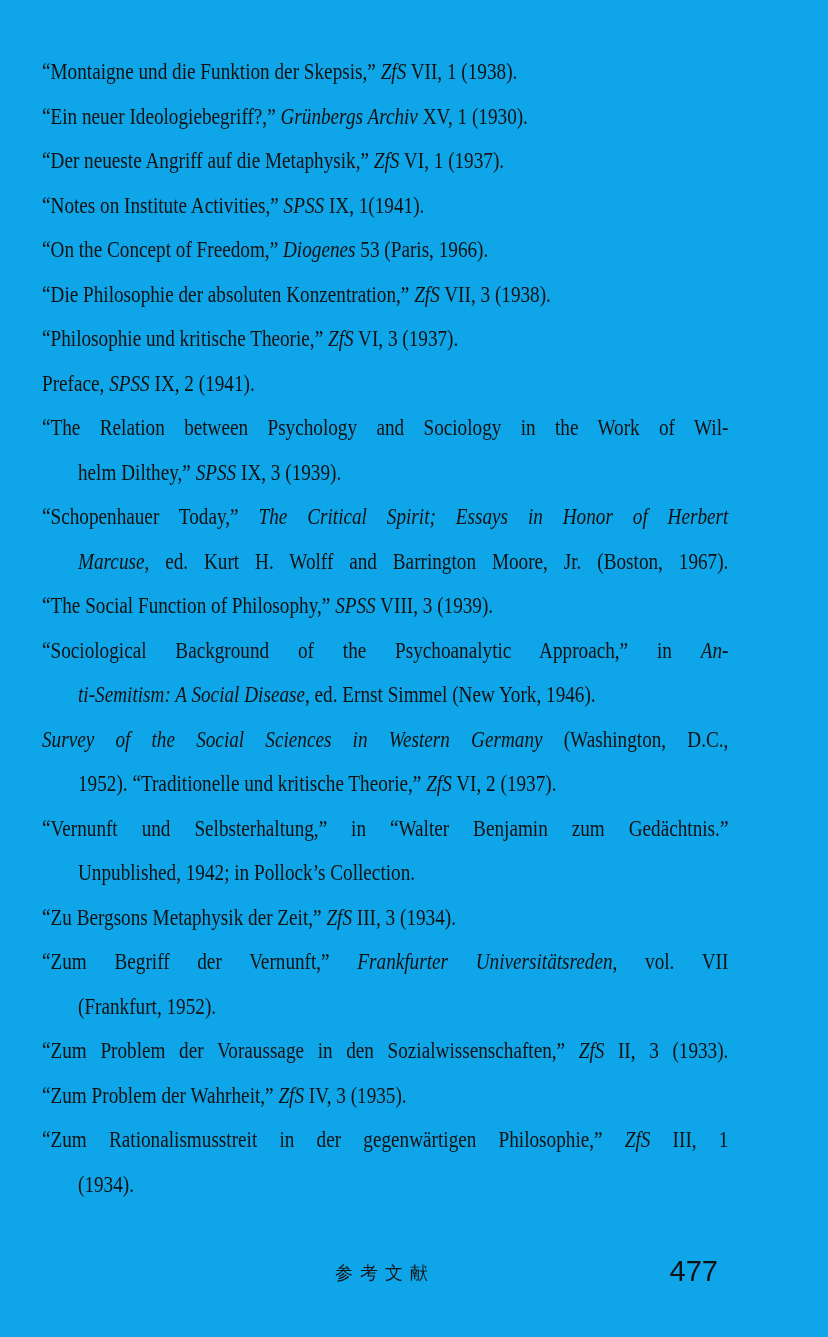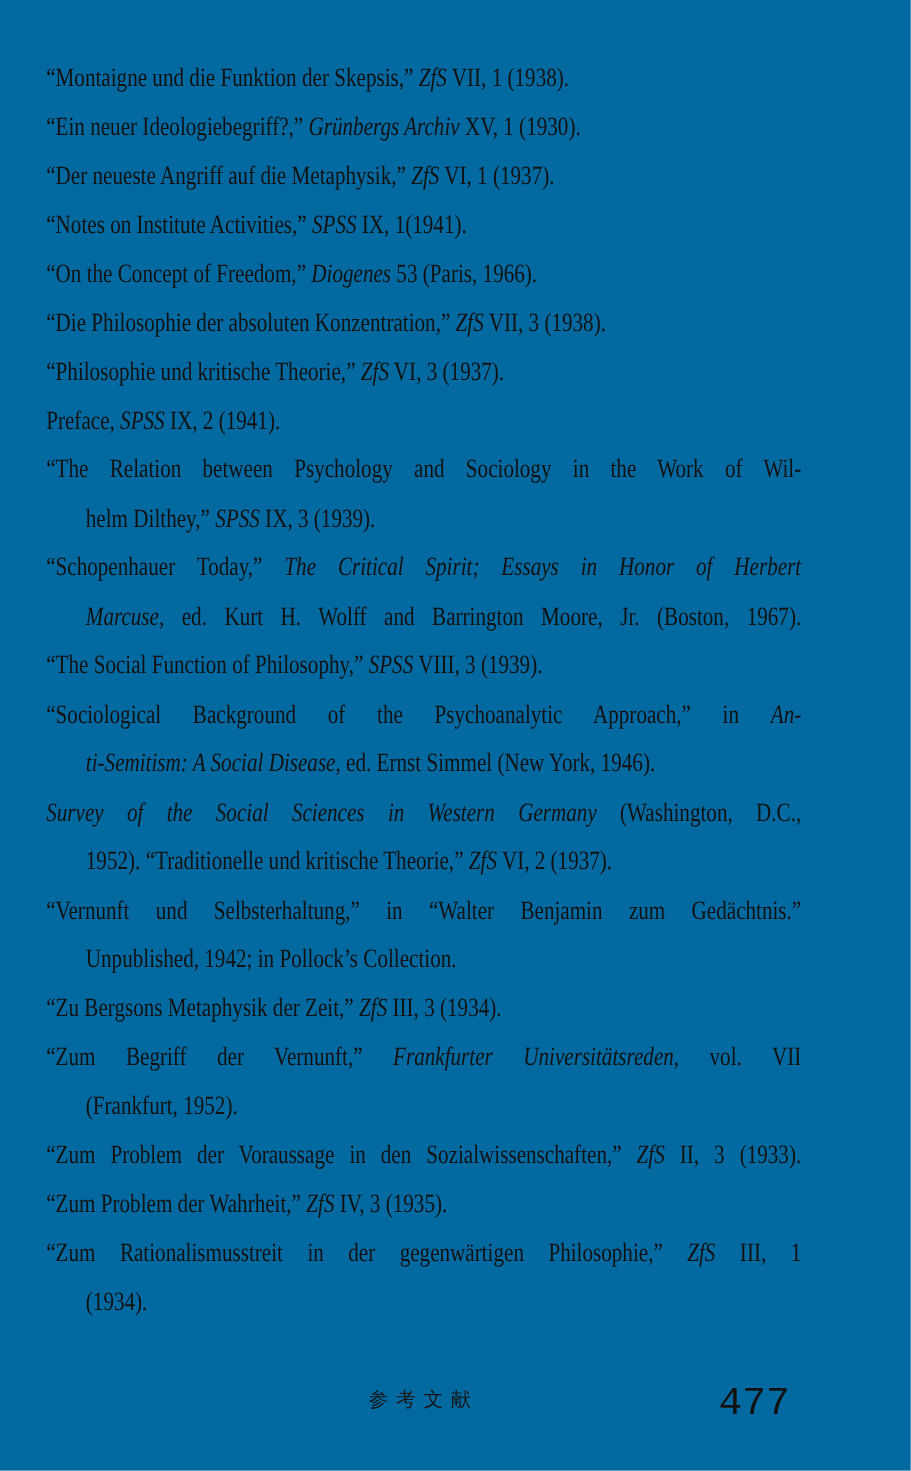--- a/index.html
+++ b/index.html
@@ -1,20 +1,20 @@
 <!DOCTYPE html>
 <html><head>
 <meta charset="utf-8">
 <style>
   html, body { margin: 0; padding: 0; background: #e8e8e8; }
   .page {
     position: relative;
     width: 828px;
     height: 1337px;
-    background: #0369a1;
+    background: #0ea5e9;
     overflow: hidden;
     color: #121212;
     font-family: "Liberation Serif", serif;
   }
   .text-block {
     position: absolute;
     left: 42px;
     top: 49px;
     width: 686px;
   }
@@ -45,23 +45,23 @@
     font-size: 18px;
     line-height: 1.2;
     letter-spacing: 7px;
     font-family: "DejaVu Sans", sans-serif;
     color: #161616;
   }
   .page-number {
     position: absolute;
     top: 1256px;
     right: 110px;
-    font-size: 36px;
+    font-size: 29px;
     line-height: 1.1;
-    font-family: Liberation Mono, monospace;
+    font-family: Liberation Sans, sans-serif;
     color: #121212;
   }
 </style>
 </head>
 <body>
 
 <div class="page">
   <div class="text-block">
     <div class="scale-wrap">
         <div class="bib-line"><span>“Montaigne und die Funktion der Skepsis,” </span><span class="it">ZfS</span><span> VII, 1 (1938).</span></div>

